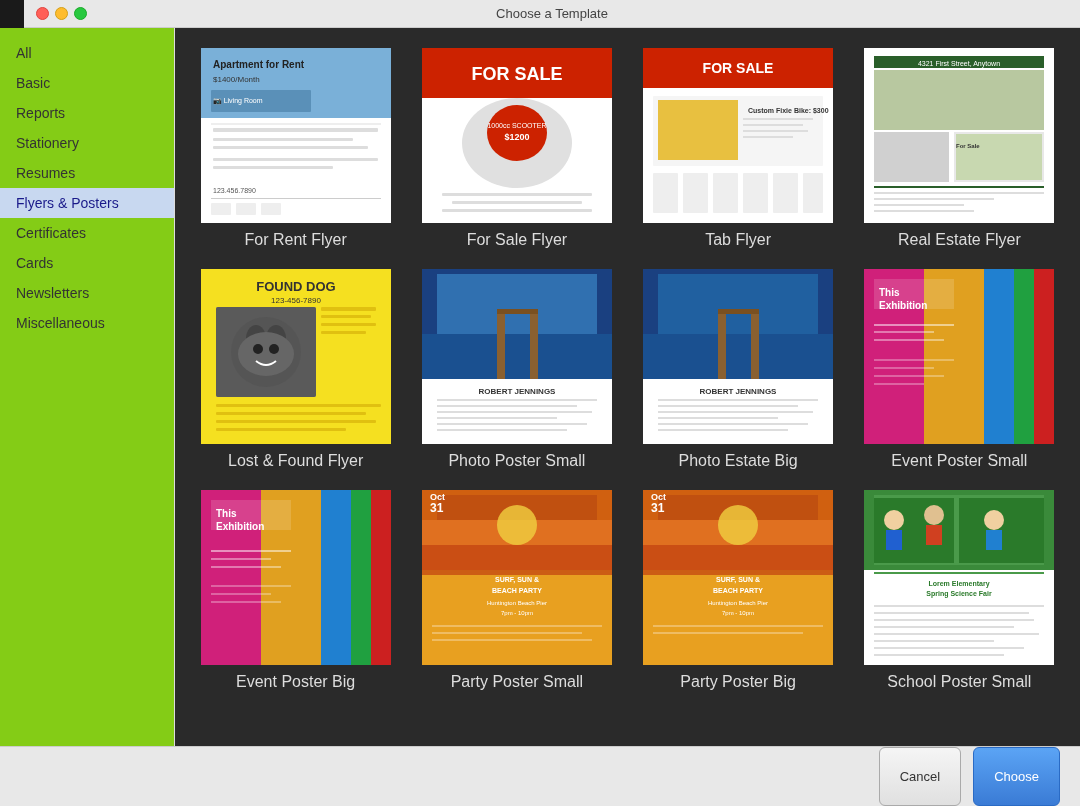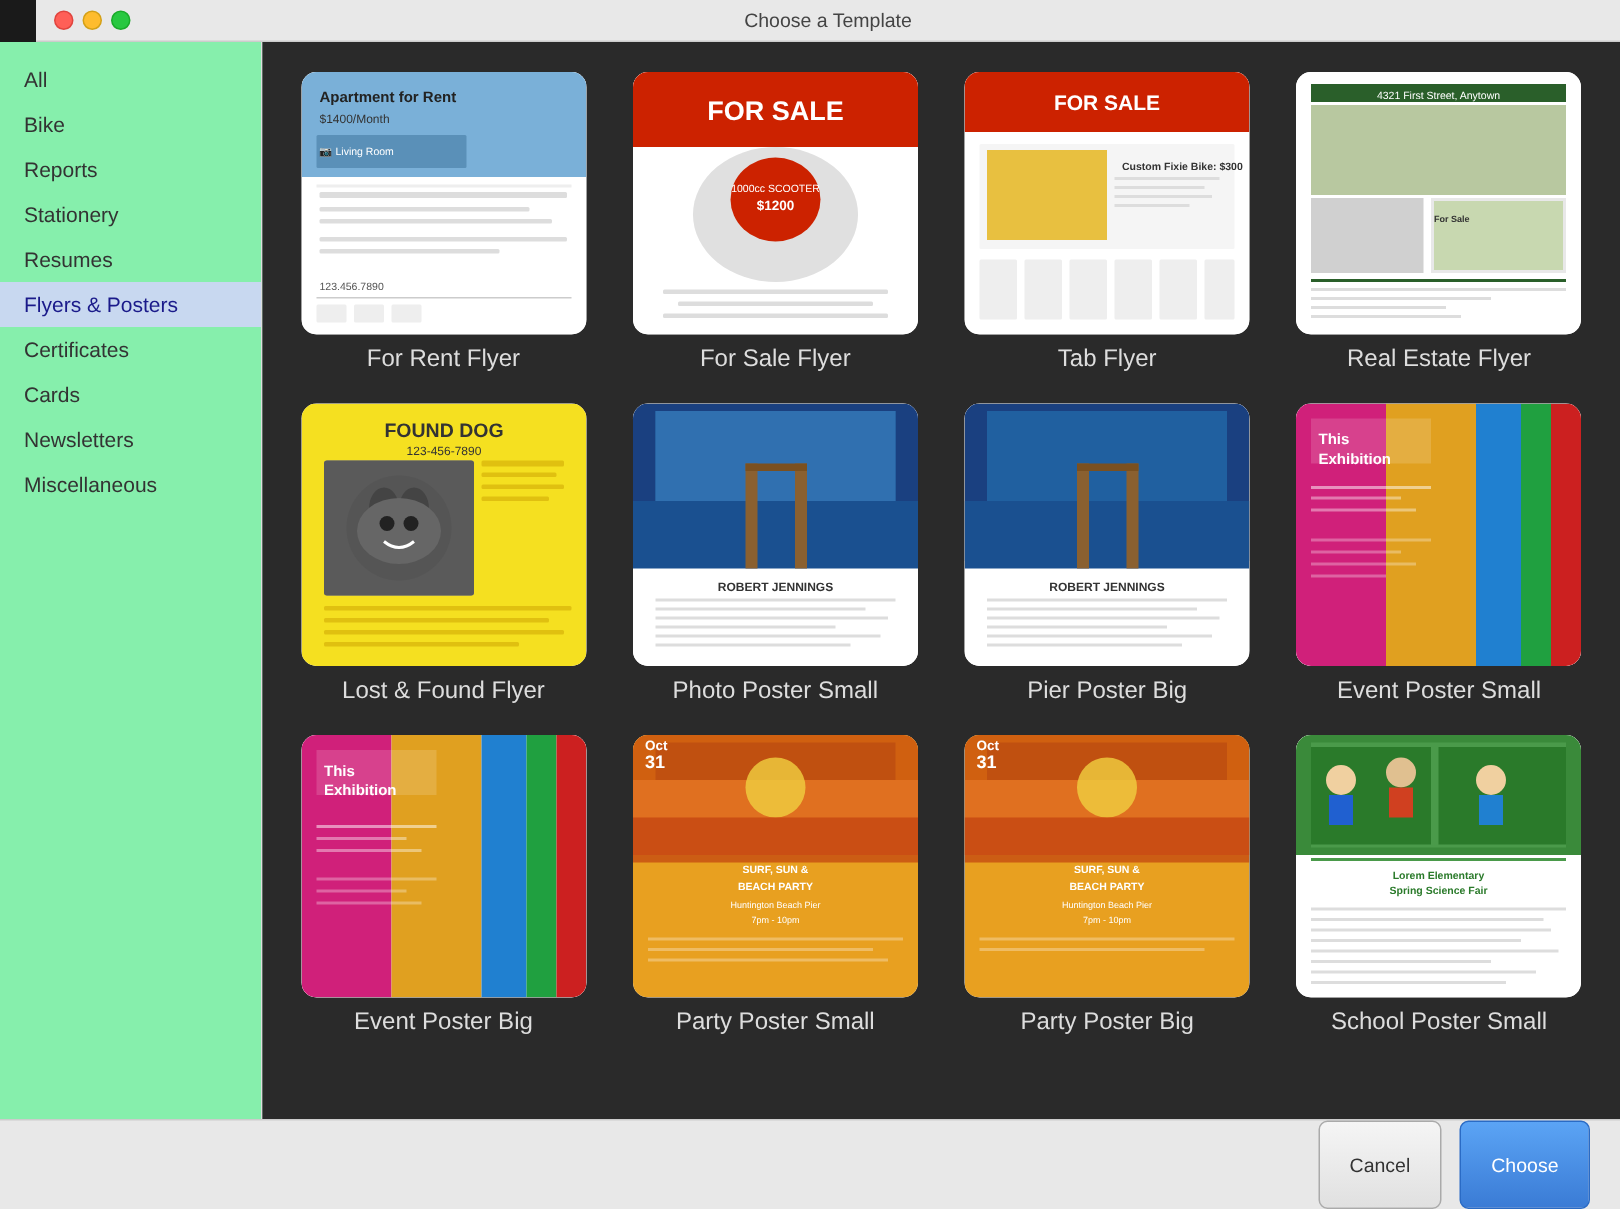--- a/index.html
+++ b/index.html
@@ -49,21 +49,21 @@
     }
 
     .main-content {
       display: flex;
       flex: 1;
       overflow: hidden;
     }
 
     .sidebar {
       width: 175px;
-      background: #86efac;
+      background: #84cc16;
       border-right: 1px solid #ddd;
       padding: 10px 0;
       flex-shrink: 0;
     }
 
     .sidebar-item {
       padding: 7px 16px;
       font-size: 14px;
       color: #333;
       cursor: pointer;
@@ -93,21 +93,21 @@
       flex-direction: column;
       align-items: center;
       cursor: pointer;
     }
 
     .template-thumb {
       width: 190px;
       height: 175px;
       background: #fff;
       overflow: hidden;
-      border-radius: 10px;
+      border-radius: 0;
       display: flex;
       align-items: center;
       justify-content: center;
       position: relative;
     }
 
     .template-label {
       color: #ddd;
       font-size: 16px;
       margin-top: 8px;
@@ -149,21 +149,21 @@
     <div class="traffic-light tl-min"></div>
     <div class="traffic-light tl-max"></div>
   </div>
   <span class="title-text">Choose a Template</span>
 </div>
 
 <div class="main-content">
   <div class="sidebar">
 
   <div class="sidebar-item">All</div>
-      <div class="sidebar-item">Bike</div>
+      <div class="sidebar-item">Basic</div>
       <div class="sidebar-item">Reports</div>
       <div class="sidebar-item">Stationery</div>
       <div class="sidebar-item">Resumes</div>
       <div class="sidebar-item active">Flyers &amp; Posters</div>
       <div class="sidebar-item">Certificates</div>
       <div class="sidebar-item">Cards</div>
       <div class="sidebar-item">Newsletters</div>
       <div class="sidebar-item">Miscellaneous</div>
     </div>
 
@@ -316,21 +316,21 @@
       <rect x="75" y="40" width="41" height="5" fill="#7a5020"></rect>
       <text x="95" y="125" font-size="8" font-weight="bold" fill="#333" text-anchor="middle">ROBERT JENNINGS</text>
       <rect x="15" y="130" width="160" height="2" fill="#ddd"></rect>
       <rect x="15" y="136" width="140" height="2" fill="#ddd"></rect>
       <rect x="15" y="142" width="155" height="2" fill="#ddd"></rect>
       <rect x="15" y="148" width="120" height="2" fill="#ddd"></rect>
       <rect x="15" y="154" width="150" height="2" fill="#ddd"></rect>
       <rect x="15" y="160" width="130" height="2" fill="#ddd"></rect>
     </svg>
           </div>
-          <div class="template-label">Pier Poster Big</div>
+          <div class="template-label">Photo Estate Big</div>
         </div>
         <div class="template-item">
           <div class="template-thumb">
             <svg viewBox="0 0 190 175" xmlns="http://www.w3.org/2000/svg">
       <rect width="190" height="175" fill="#fff"></rect>
       <rect width="60" height="175" fill="#d0207a"></rect>
       <rect x="60" width="60" height="175" fill="#e0a020"></rect>
       <rect x="120" width="30" height="175" fill="#2080d0"></rect>
       <rect x="150" width="20" height="175" fill="#20a040"></rect>
       <rect x="170" width="20" height="175" fill="#cc2020"></rect>

